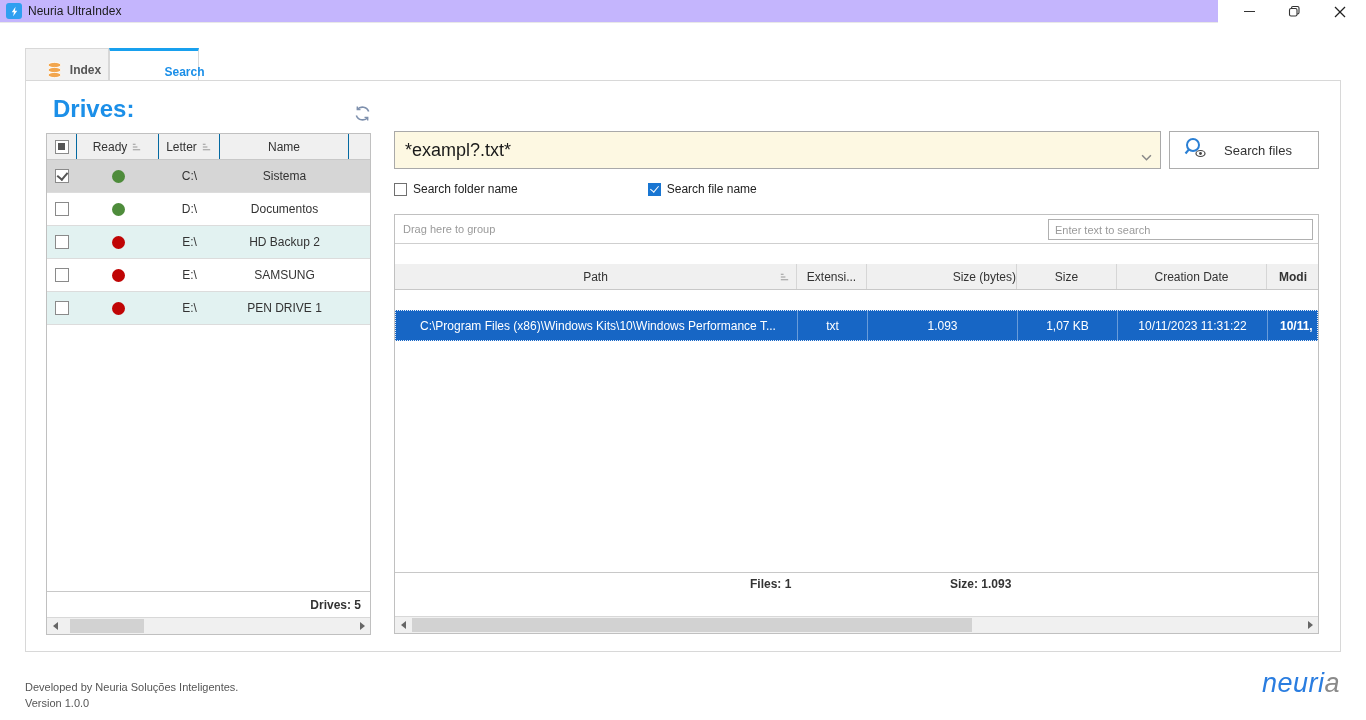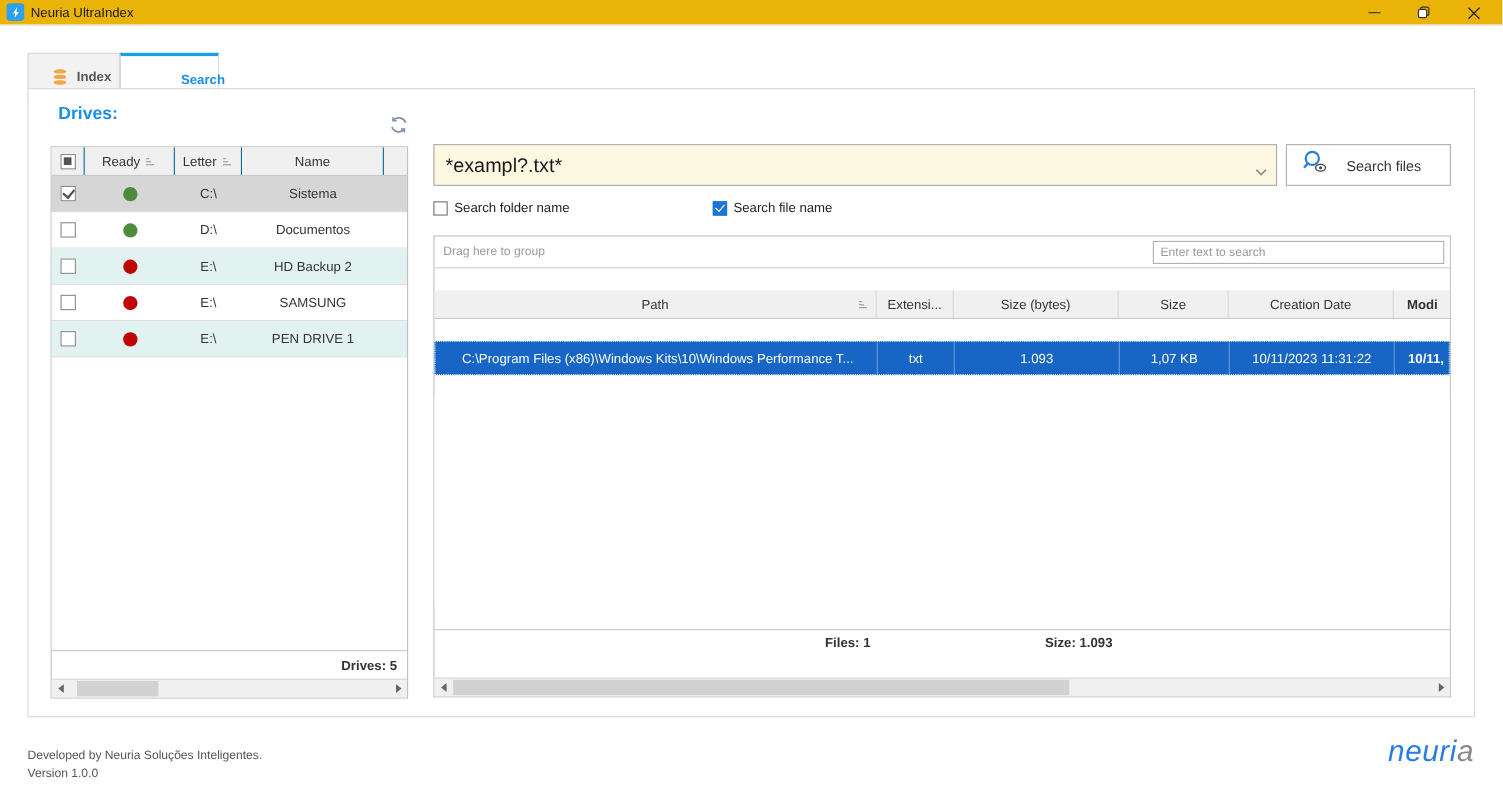--- a/index.html
+++ b/index.html
@@ -1,36 +1,36 @@
 <!DOCTYPE html>
 <html><head>
 <meta charset="utf-8">
 <style>
   * { margin:0; padding:0; box-sizing:border-box; }
   html,body { width:1366px; height:720px; background:#fff; font-family:"Liberation Sans", sans-serif; overflow:hidden; }
   .app { position:relative; width:1366px; height:720px; background:#ffffff; }
 
   
-  .titlebar { position:absolute; left:0; top:0; width:1366px; height:23px; background:#eab308; border-bottom:1px solid #e8e8e8; }
+  .titlebar { position:absolute; left:0; top:0; width:1218px; height:23px; background:#c4b5fd; border-bottom:1px solid #e8e8e8; }
   .app-icon { position:absolute; left:6px; top:3px; width:16px; height:16px; background:#2f9ff0; border-radius:3px; display:flex; align-items:center; justify-content:center; }
   .win-title { position:absolute; left:28px; top:4px; font-size:12px; color:#1a1a1a; }
   .win-btn { position:absolute; top:0; width:34px; height:23px; display:flex; align-items:center; justify-content:center; color:#333; cursor:default; }
   .wb-min { left:1232px; } .wb-res { left:1277px; } .wb-close { left:1323px; font-size:15px; }
   .min-glyph { width:11px; height:0; border-top:1.6px solid #333; display:block; }
 
   
   .tabs { position:absolute; left:25px; top:48px; height:33px; display:flex; }
   .tab { height:44px; display:flex; align-items:center; justify-content:center; gap:7px; font-size:12px; font-weight:bold;padding-left:13px; }
   .tab-index { width:84px; background:#f2f2f2; border:1px solid #d8d8d8; color:#555; }
   .tab-search { width:90px; background:#ffffff; border-left:1px solid #d8d8d8; border-right:1px solid #d8d8d8; border-top:3px solid #18a0ee; color:#1b8fe8;gap:48px; }
 
   
   .panel { position:absolute; left:25px; top:80px; width:1316px; height:572px; background:#fff; border:1px solid #d8d8d8; }
 
-  .drives-heading { position:absolute; left:27px; top:14px; font-size:16px; font-weight:bold; color:#1b8fe8; }
+  .drives-heading { position:absolute; left:27px; top:14px; font-size:24px; font-weight:bold; color:#1b8fe8; }
   .refresh-btn { position:absolute; left:327px; top:24px; width:20px; height:18px; }
 
   
   .drives-grid { position:absolute; left:20px; top:52px; width:325px; height:502px; border:1px solid #c0c0c0; background:#fff; display:flex; flex-direction:column; }
   .dg-header { height:26px; background:#f0f0f0; border-bottom:1px solid #c8c8c8; display:flex; font-size:12px; color:#333; }
   .dg-hcell { display:flex; align-items:center; justify-content:center; gap:4px; border-right:1px solid #0369a1; height:100%; }
   .dg-c1 { width:30px; } .dg-c2 { width:82px; } .dg-c3 { width:61px; } .dg-c4 { width:129px; } .dg-c5 { flex:1; border-right:none; }
   .drow { height:33px; display:flex; align-items:center; border-bottom:1px solid #dcdcdc; font-size:12px; color:#333; }
   .drow .dg-c1,.drow .dg-c2,.drow .dg-c3,.drow .dg-c4 { border-right:none; display:flex; align-items:center; justify-content:center; height:100%; }
   .row-sel { background:#d6d6d6; }
@@ -72,21 +72,21 @@
   .grp2 { margin-left:130px; }
 
   
   .rgrid { position:absolute; left:368px; top:133px; width:925px; height:420px; border:1px solid #c0c0c0; background:#fff; display:flex; flex-direction:column;gap:20px; }
   .rg-band { height:29px; border-bottom:1px solid #cfcfcf; position:relative; display:flex; align-items:center; }
   .rg-band-text { font-size:11px; color:#9a9a9a; padding-left:8px; }
   .rg-filter { position:absolute; right:5px; top:4px; width:265px; height:21px; border:1px solid #b0b0b0; font-family:"Liberation Sans", sans-serif; font-size:11px; color:#333; padding:0 6px; outline:none; }
   .rg-filter::placeholder { color:#9a9a9a; }
   .rg-header { height:26px; background:#f0f0f0; border-bottom:1px solid #c8c8c8; display:flex; font-size:12px; color:#333; }
   .rg-hcell { display:flex; align-items:center; justify-content:center; gap:4px; border-right:1px solid #d6d6d6; height:100%; overflow:hidden; white-space:nowrap; }
-  .rc-path { width:402px; position:relative; } .rc-ext { width:70px; } .rc-sb { width:150px; } .rc-sz { width:100px; } .rc-cd { width:150px; } .rc-md { flex:1; border-right:none; justify-content:flex-start; padding-left:12px;font-weight:bold; }
+  .rc-path { width:402px; position:relative; } .rc-ext { width:70px; } .rc-sb { width:150px;justify-content:flex-end; } .rc-sz { width:100px; } .rc-cd { width:150px; } .rc-md { flex:1; border-right:none; justify-content:flex-start; padding-left:12px;font-weight:bold; }
   .path-sort { position:absolute; right:6px; top:8px; }
   .rrow { height:31px; background:#1766c5; display:flex; color:#fff; font-size:12px; border:1px dotted #e8f0fb; align-items:stretch; }
   .rrow .rcell { display:flex; align-items:center; justify-content:center; border-right:1px solid rgba(255,255,255,0.35); overflow:hidden; white-space:nowrap; }
   .rrow .rc-path { justify-content:flex-start; padding-left:24px; }
   .rrow .rc-md { justify-content:flex-start; padding-left:12px; border-right:none; }
   .rg-spacer { flex:1; background:#fff; }
   .rg-status { height:24px; border-top:1px solid #c8c8c8; position:relative; font-size:12px; font-weight:bold; color:#333; }
   .st-files { position:absolute; left:355px; top:4px; }
   .st-size { position:absolute; left:555px; top:4px; }
 

